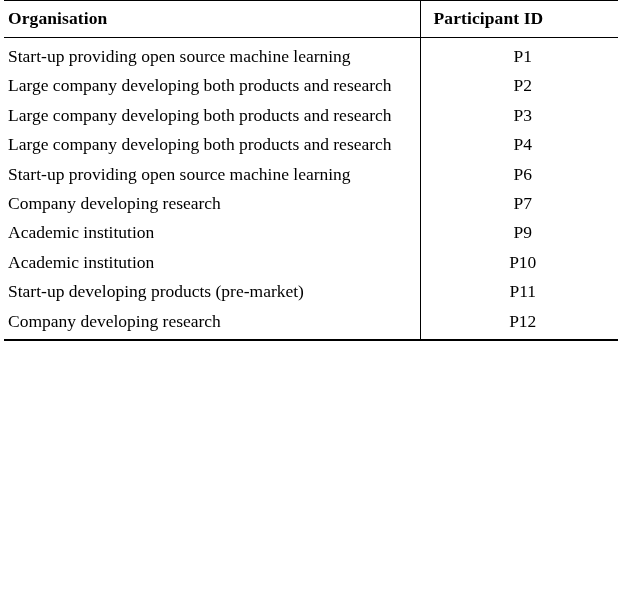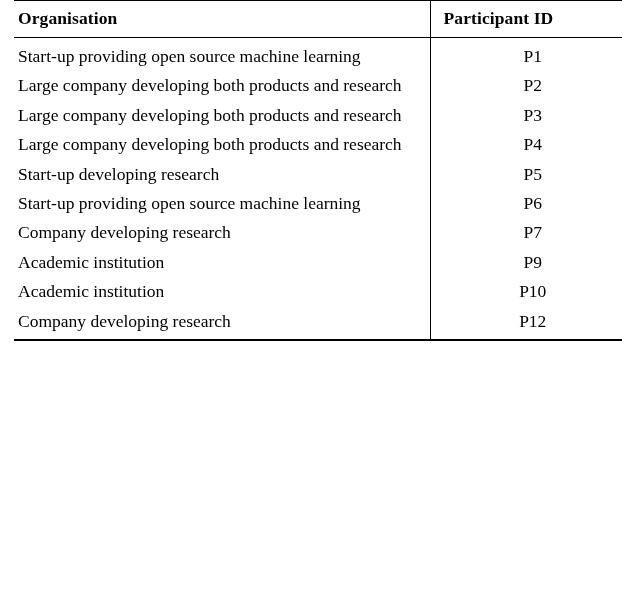--- a/index.html
+++ b/index.html
@@ -10,21 +10,21 @@
   body {
     width: 622px;
     height: 608px;
     font-family: "Liberation Serif", "DejaVu Serif", serif;
     color: #000000;
     overflow: hidden;
   }
   .table-wrap {
     width: 609px;
     box-sizing: border-box;
-    padding: 0 14px;
+    padding: 0 4px;
   }
   table.participants {
     width: 614px;
     border-collapse: collapse;
     table-layout: fixed;
     font-size: 17.5px;
   }
   table.participants col.col-org { width: 416px; }
   table.participants col.col-pid { width: 198px; }
 
@@ -103,38 +103,38 @@
       </tr>
       <tr>
         <td class="org-cell">Large company developing both prod­ucts and research</td>
         <td class="pid-cell">P3</td>
       </tr>
       <tr>
         <td class="org-cell">Large company developing both prod­ucts and research</td>
         <td class="pid-cell">P4</td>
       </tr>
       <tr>
-        <td class="org-cell">Start-up developing research</td>
-        <td class="pid-cell">P5</td>
-      </tr>
-      <tr>
         <td class="org-cell">Start-up providing open source ma­chine learning</td>
         <td class="pid-cell">P6</td>
       </tr>
       <tr>
         <td class="org-cell">Company developing research</td>
         <td class="pid-cell">P7</td>
       </tr>
       <tr>
         <td class="org-cell">Academic institution</td>
         <td class="pid-cell">P9</td>
       </tr>
       <tr>
         <td class="org-cell">Academic institution</td>
         <td class="pid-cell">P10</td>
       </tr>
+      <tr>
+        <td class="org-cell">Start-up developing products (pre-market)</td>
+        <td class="pid-cell">P11</td>
+      </tr>
       <tr class="rule-bottom">
         <td class="org-cell">Company developing research</td>
         <td class="pid-cell">P12</td>
       </tr>
     </tbody>
   </table>
 </div>
 
 </body></html>

